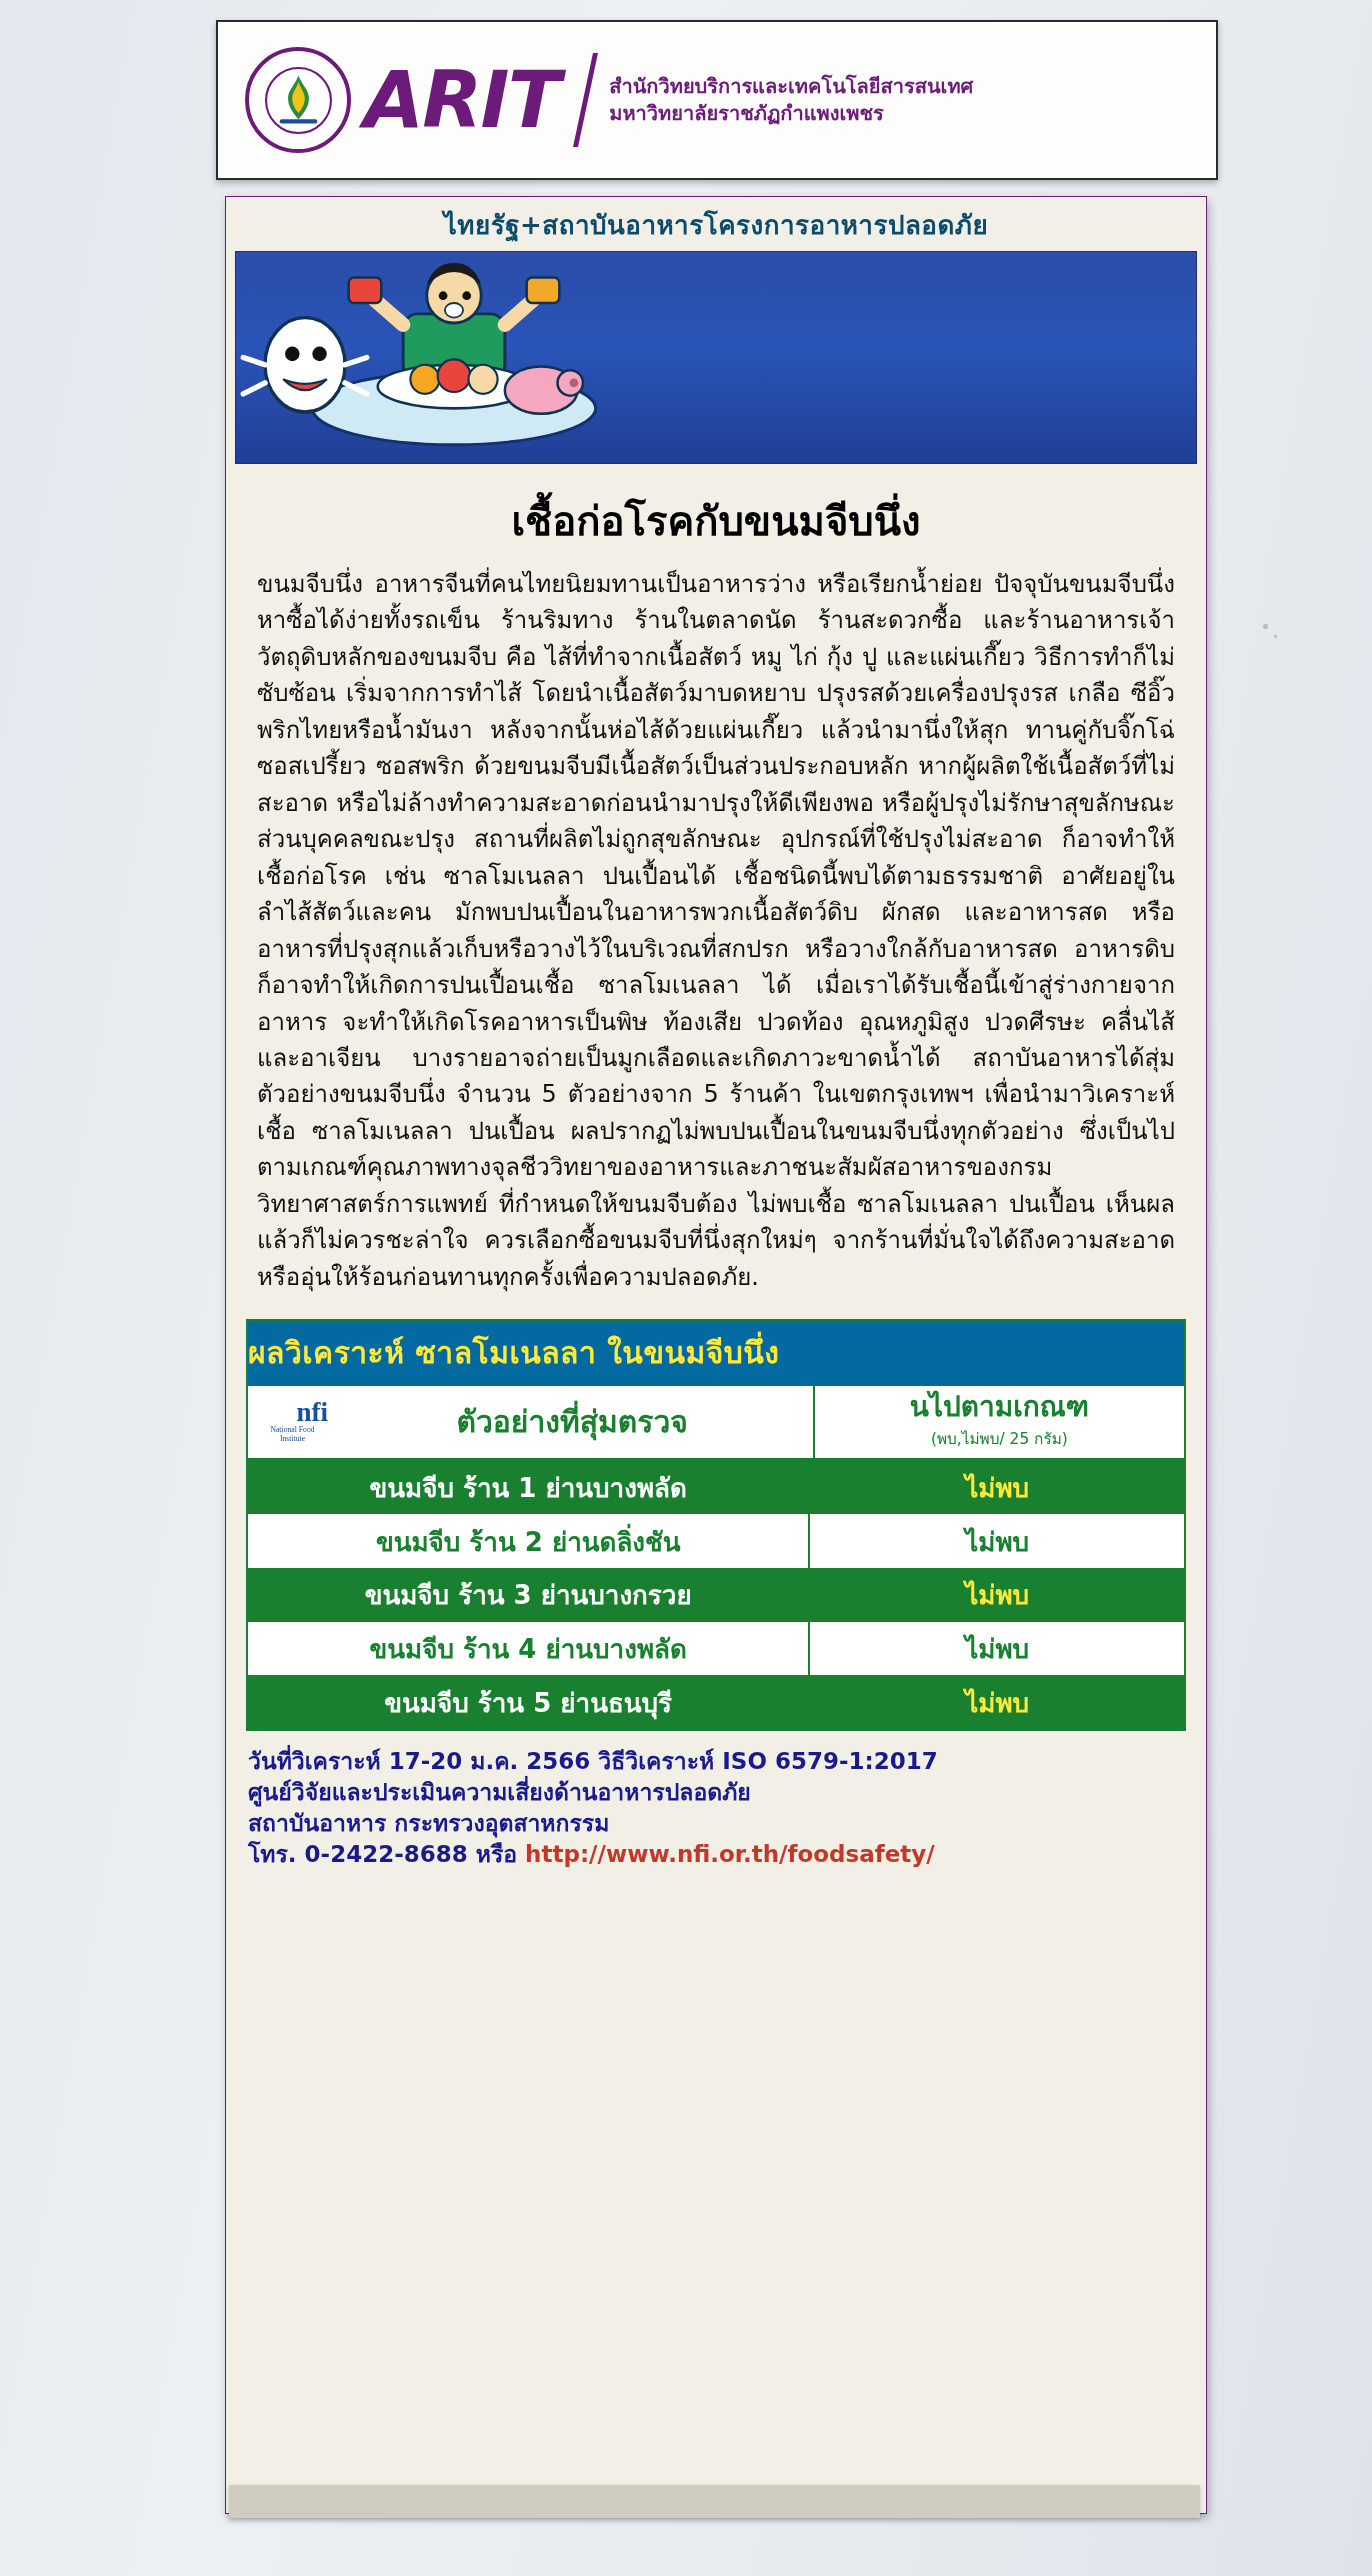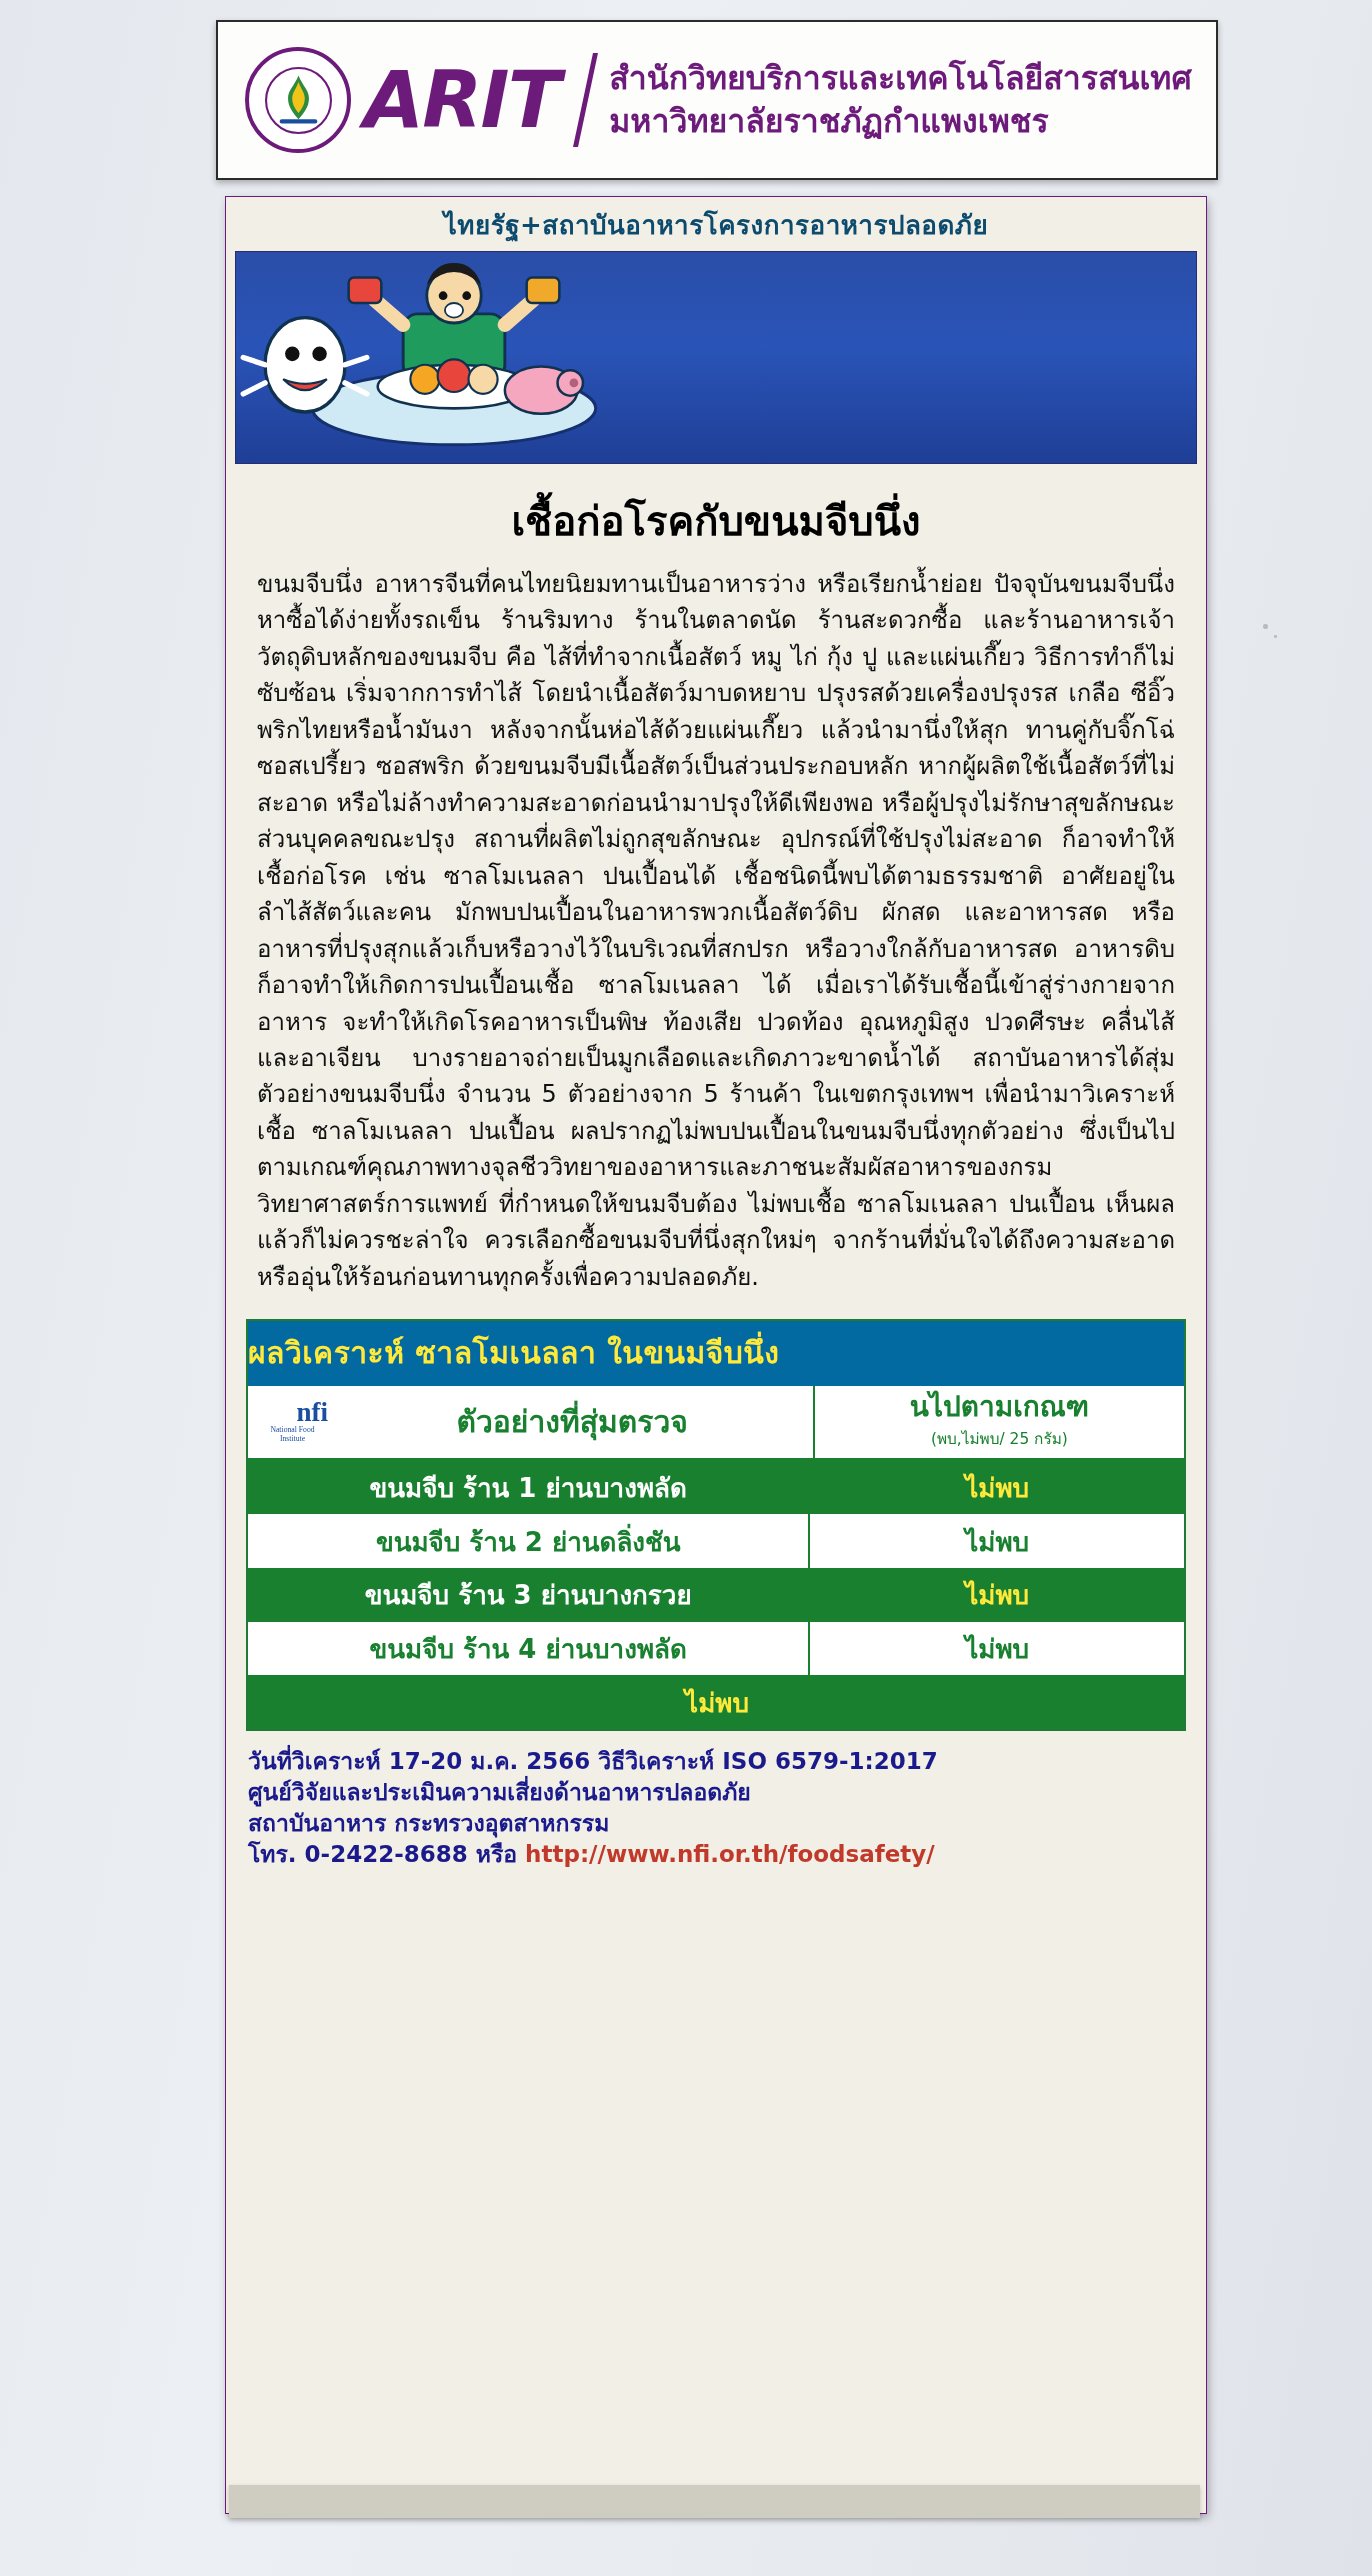--- a/index.html
+++ b/index.html
@@ -45,21 +45,21 @@
     color:#6d1b7b;
     margin-left:12.7px;
     line-height:1;
   }
   .arit-sep{
     width:4.5px;height:94px;background:#6d1b7b;
     margin:0 22px 0 23.6px;transform:skewX(-12deg);
   }
   .arit-th{
     color:#6d1b7b;line-height:1.35;
-    font-size:32px;font-weight:bold;
+    font-size:20px;font-weight:bold;
     white-space:nowrap;
   }
 
   
   .clip{
     position:absolute;left:225px;top:196px;width:980px;height:2316px;
     background:#f2f0e6;
     box-shadow:1.8px 3.6px 9px rgba(0,0,0,.3);
     border:1.8px solid #6d1b7b;
     overflow:hidden;
@@ -286,20 +286,21 @@
         </div>
         <div class="tbl-row row-green">
           <div class="r1">ขนมจีบ ร้าน 3 ย่านบางกรวย</div>
           <div class="r2">ไม่พบ</div>
         </div>
         <div class="tbl-row row-white">
           <div class="r1">ขนมจีบ ร้าน 4 ย่านบางพลัด</div>
           <div class="r2">ไม่พบ</div>
         </div>
         <div class="tbl-row row-green">
+          <div class="r1">ขนมจีบ ร้าน 5 ย่านธนบุรี</div>
           <div class="r2">ไม่พบ</div>
         </div>
       </div>
 
       <div class="foot">
         <div class="line1">วันที่วิเคราะห์ 17-20 ม.ค. 2566  วิธีวิเคราะห์ ISO 6579-1:2017</div>
         <div class="line2">ศูนย์วิจัยและประเมินความเสี่ยงด้านอาหารปลอดภัย</div>
         <div class="line3">สถาบันอาหาร กระทรวงอุตสาหกรรม</div>
         <div class="line4">
           <span>โทร. 0-2422-8688 หรือ </span><span class="url">http://www.nfi.or.th/foodsafety/</span>

